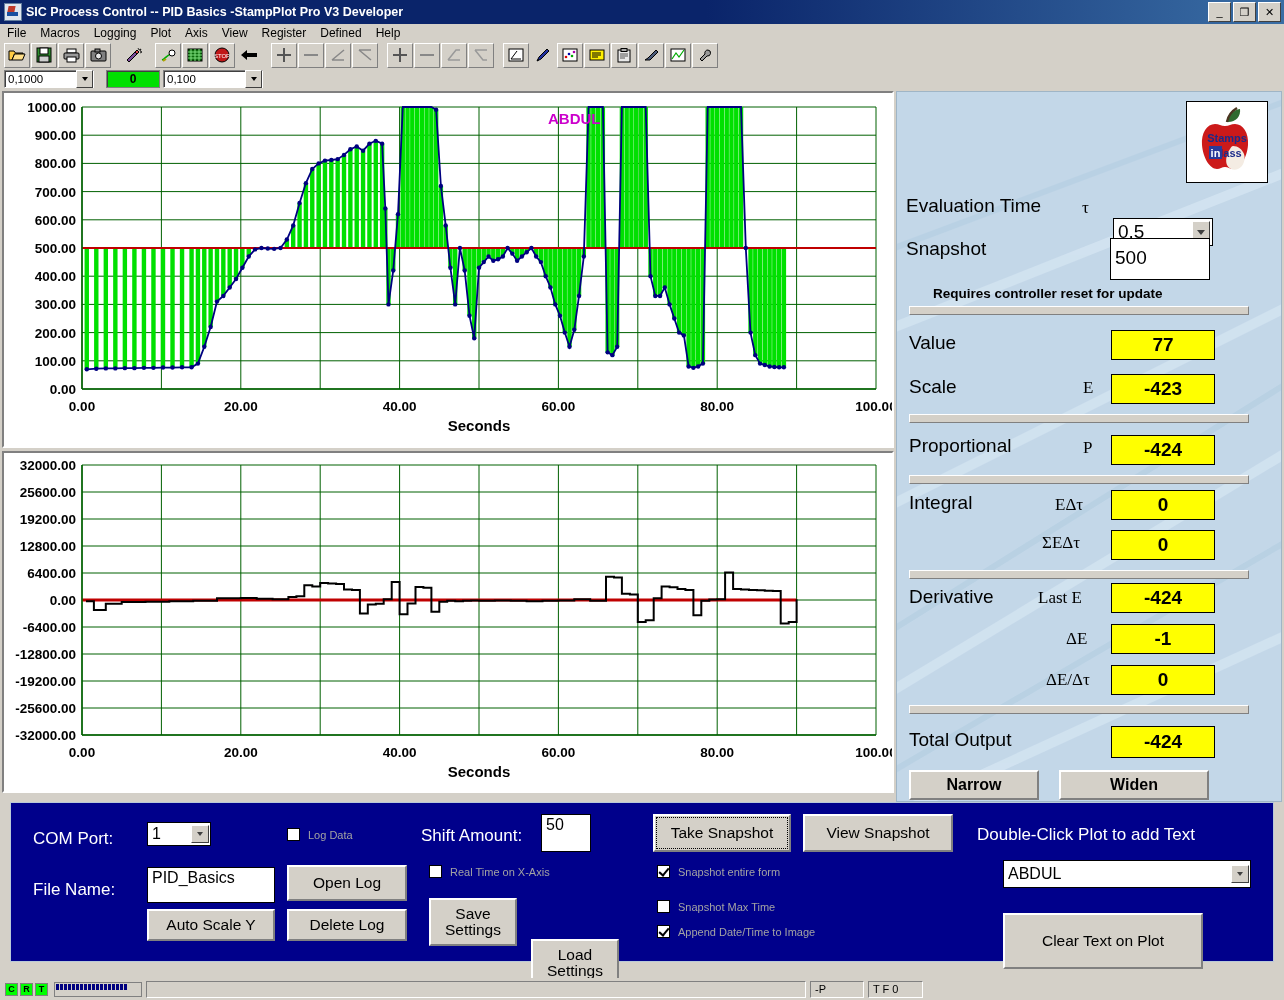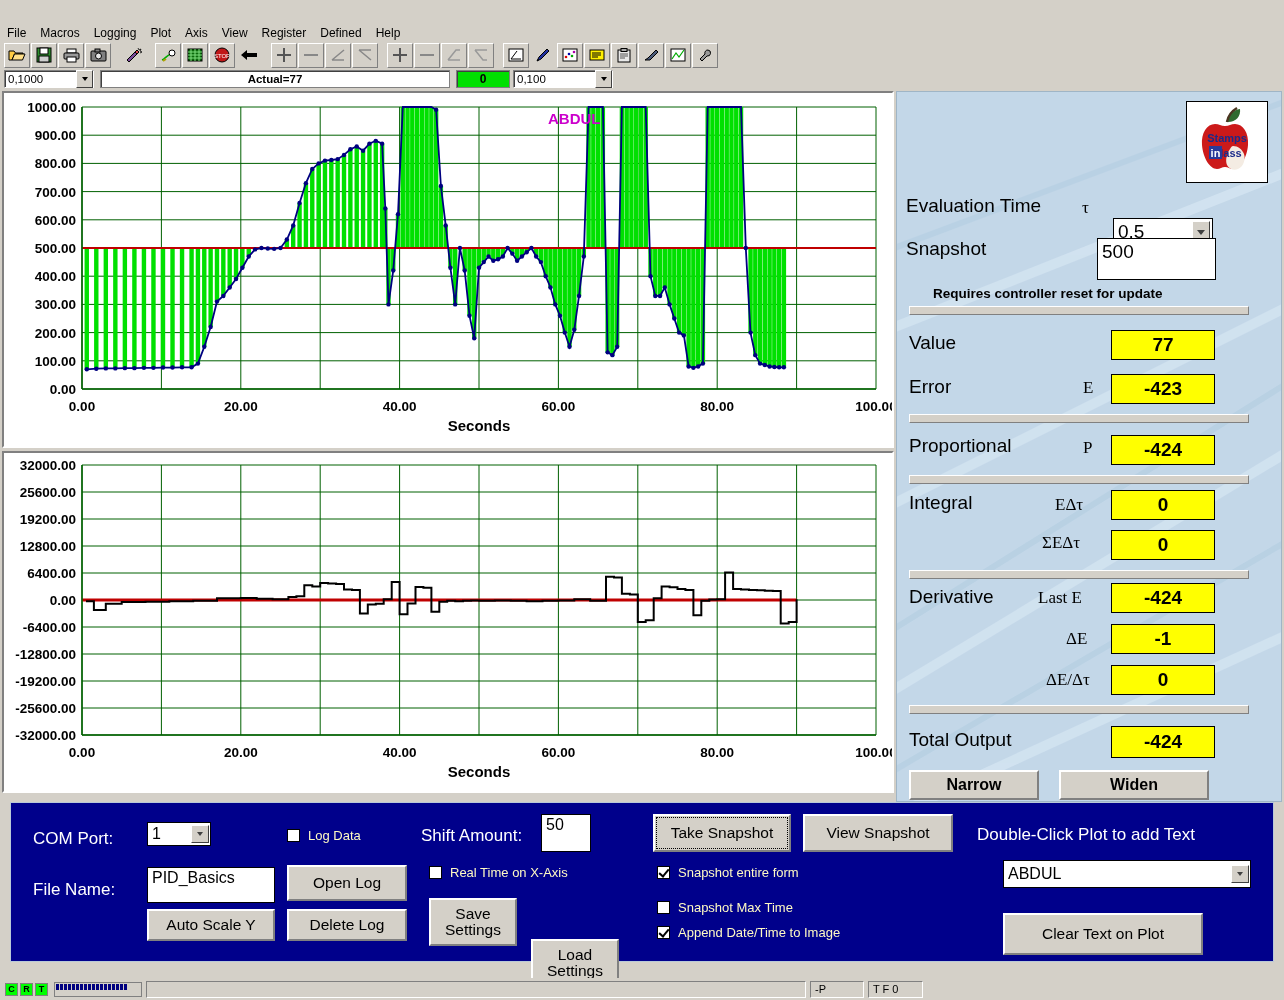--- a/index.html
+++ b/index.html
@@ -99,37 +99,52 @@
   .bp-combo .arr i{width:0;height:0;border-left:3.5px solid transparent;border-right:3.5px solid transparent;border-top:4.5px solid #404040;}
   .bp-btn{position:absolute;background:#d4d0c8;border-top:2px solid #fff;border-left:2px solid #fff;
      border-right:2px solid #808080;border-bottom:2px solid #808080;box-sizing:border-box;
      display:flex;align-items:center;justify-content:center;text-align:center;font-size:15.5px;color:#000;line-height:1.05;}
   .bp-btn.focus{outline:1px dotted #000;outline-offset:-4px;}
   .chk{position:absolute;display:flex;align-items:center;gap:8px;}
   .chkbox{width:13px;height:13px;background:#fff;border:1px solid #000;box-sizing:border-box;
      position:relative;flex:none;}
   .chkbox.on:after{content:"";position:absolute;left:3px;top:0px;width:4px;height:8px;
      border-right:2px solid #000;border-bottom:2px solid #000;transform:rotate(40deg);}
-  .chk span{color:#fef9c3;font-size:13px;white-space:nowrap;}
+  .chk span{color:#a3a3a3;font-size:11px;white-space:nowrap;}
 
   
   .statusbar{position:absolute;left:0;top:978px;width:1284px;height:22px;background:#d4d0c8;display:flex;align-items:center;}
   .sb-cell{height:17px;background:#d4d0c8;
      border-top:1px solid #808080;border-left:1px solid #808080;border-right:1px solid #fff;border-bottom:1px solid #fff;
      box-sizing:border-box;display:flex;align-items:center;font-size:11px;padding-left:4px;color:#000;}
   .led{width:13px;height:13px;background:#00ff00;border:1px solid #808080;box-sizing:border-box;
      display:flex;align-items:center;justify-content:center;font-size:9px;font-weight:bold;color:#000;margin-right:2px;}
   .progwrap{width:88px;height:15px;background:#d4d0c8;border:1px solid #808080;box-sizing:border-box;position:relative;margin:0 4px;}
   .progfill{position:absolute;left:1px;top:1px;height:6px;background:repeating-linear-gradient(to right,#000080 0 3px,#d4d0c8 3px 4px);width:72px;}
 </style>
 </head>
 <body>
 
 <div class="app">
 
+  <div class="titlebar">
+    <div class="tb-icon"></div>
+    <div class="tb-title">SIC Process Control -- PID Basics -StampPlot Pro V3 Developer</div>
+    <div class="tb-btns">
+      <div class="tb-btn">
+          <span>_</span>
+        </div>
+      <div class="tb-btn">
+          <span>❐</span>
+        </div>
+      <div class="tb-btn">
+          <span>✕</span>
+        </div>
+    </div>
+  </div>
 
   <div class="menubar">
     <div class="menu-item">File</div>
     <div class="menu-item">Macros</div>
     <div class="menu-item">Logging</div>
     <div class="menu-item">Plot</div>
     <div class="menu-item">Axis</div>
     <div class="menu-item">View</div>
     <div class="menu-item">Register</div>
     <div class="menu-item">Defined</div>
@@ -310,21 +325,20 @@
 
   <div class="toolbar2">
     <div style="width:4px"></div>
     <div class="combo" style="width:90px">
       <span>0,1000</span>
       <span class="arrow">
           <i></i>
         </span>
     </div>
     <div style="width:6px"></div>
-    <div class="tfield" style="width:350px">Actual=77</div>
     <div style="width:6px"></div>
     <div class="greenbox" style="width:54px">0</div>
     <div style="width:3px"></div>
     <div class="combo" style="width:100px">
       <span>0,100</span>
       <span class="arrow">
           <i></i>
         </span>
     </div>
   </div>
@@ -688,30 +702,30 @@
     <div class="rp-label" style="position:absolute;left:9px;top:103px;">Evaluation Time</div>
     <div class="rp-sym" style="position:absolute;left:185px;top:106px;">τ</div>
     <div class="rp-combo" style="position:absolute;left:216px;top:98px;width:100px;height:28px;margin-top:28px;">
       <span>0.5</span>
       <span class="arr">
           <i></i>
         </span>
     </div>
 
     <div class="rp-label" style="position:absolute;left:9px;top:146px;">Snapshot</div>
-    <div class="rp-input" style="position:absolute;left:200px;top:146px;width:119px;height:42px;align-items:flex-start;padding-top:2px;">500</div>
+    <div class="rp-input" style="position:absolute;left:213px;top:146px;width:100px;height:42px;align-items:flex-start;padding-top:8px;">500</div>
 
     <div class="note" style="left:36px;top:194px;">Requires controller reset for update</div>
 
     <div class="hrule" style="left:12px;top:214px;width:340px;"></div>
 
     <div class="rp-label" style="position:absolute;left:12px;top:240px;">Value</div>
     <div class="yellowbox" style="position:absolute;left:214px;top:238px;width:104px;height:30px;">77</div>
 
-    <div class="rp-label" style="position:absolute;left:12px;top:284px;">Error</div>
+    <div class="rp-label" style="position:absolute;left:12px;top:284px;">Scale</div>
     <div class="rp-sym" style="position:absolute;left:186px;top:286px;">E</div>
     <div class="yellowbox" style="position:absolute;left:214px;top:282px;width:104px;height:30px;">-423</div>
 
     <div class="hrule" style="left:12px;top:322px;width:340px;"></div>
 
     <div class="rp-label" style="position:absolute;left:12px;top:343px;">Proportional</div>
     <div class="rp-sym" style="position:absolute;left:186px;top:346px;">P</div>
     <div class="yellowbox" style="position:absolute;left:214px;top:343px;width:104px;height:30px;">-424</div>
 
     <div class="hrule" style="left:12px;top:383px;width:340px;"></div>
@@ -797,21 +811,21 @@
       <span>Append Date/Time to Image</span>
     </div>
 
     <div class="bp-label" style="left:966px;top:22px;">Double-Click Plot to add Text</div>
     <div class="bp-combo" style="left:992px;top:57px;width:248px;height:28px;">
       <span>ABDUL</span>
       <span class="arr">
           <i></i>
         </span>
     </div>
-    <div class="bp-btn" style="left:992px;top:110px;width:200px;height:42px;">Clear Text on Plot</div>
+    <div class="bp-btn" style="left:992px;top:110px;width:200px;height:56px;">Clear Text on Plot</div>
   </div>
 
   <div class="statusbar">
     <div style="width:5px"></div>
     <div class="led">C</div>
     <div class="led">R</div>
     <div class="led">T</div>
     <div class="progwrap">
         <div class="progfill"></div>
       </div>

